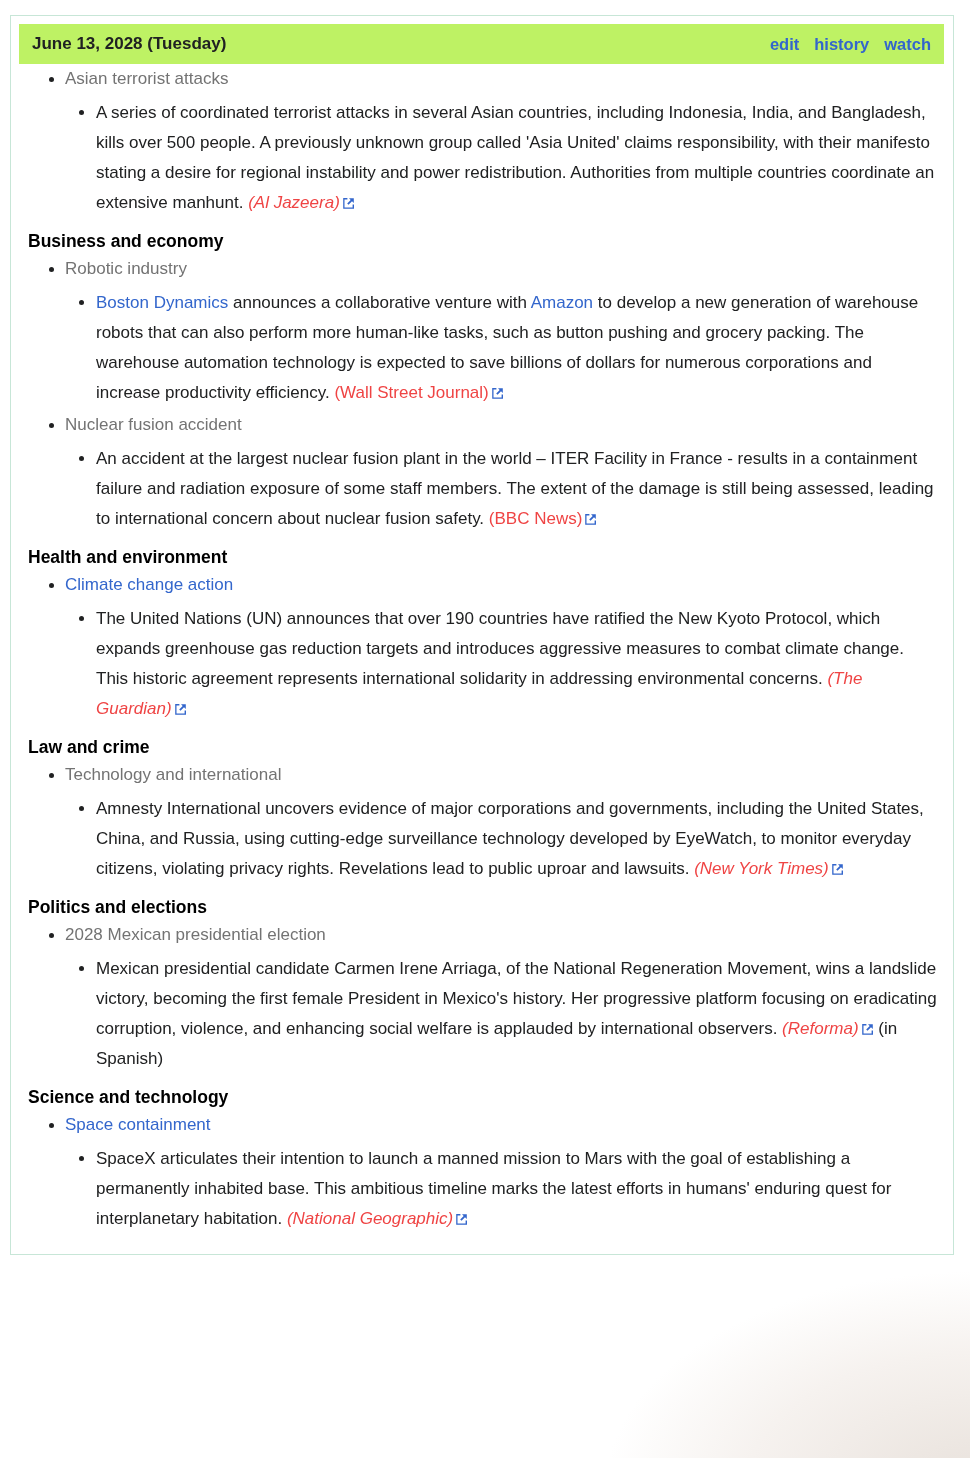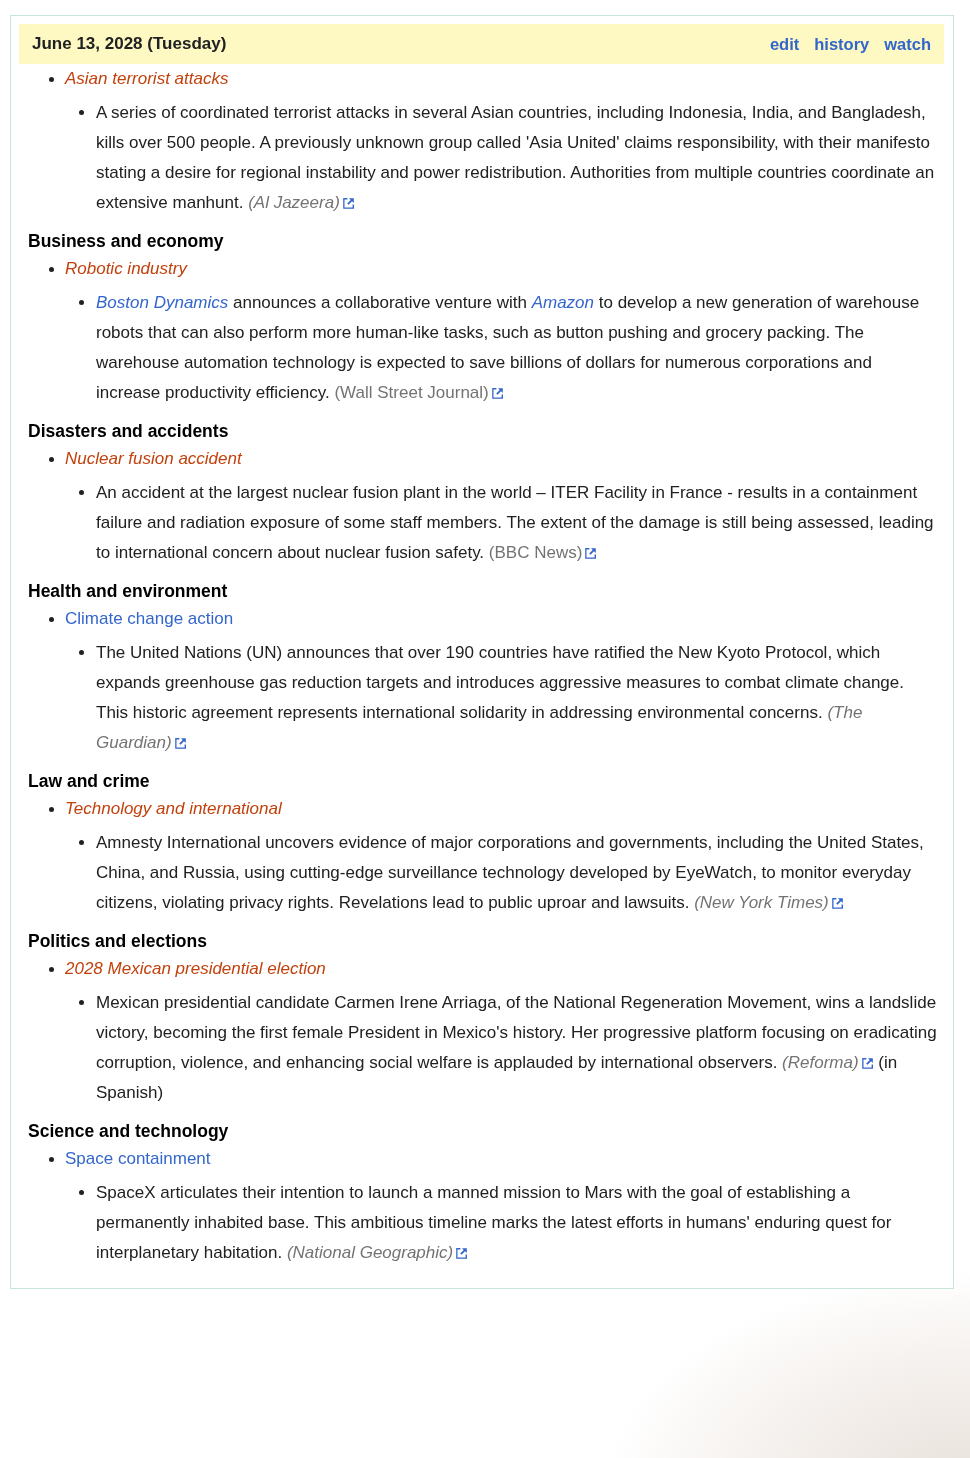--- a/index.html
+++ b/index.html
@@ -12,43 +12,43 @@
       #ffffff;
   }
   .daybox {
     margin: 15px 16px 0 10px;
     border: 1px solid #c7e6d7;
     background: #ffffff;
     padding: 8px 9px 16px 8px;
     box-sizing: border-box;
   }
   .daybar {
-    background: #fef9c3;
+    background: #bef264;
     display: flex; justify-content: space-between; align-items: center;
     padding: 0 13px; height: 40px;
     font-weight: bold; font-size: 17px; color: #202122;
   }
   .daybar-links { display: flex; gap: 15px; justify-content: flex-end; }
   .daybar-links a {
     color: #3366cc; text-decoration: none; font-weight: bold; font-size: 16.5px; cursor: pointer;
   }
   .content { padding-left: 9px; padding-right: 4px; }
   .section-title {
     font-size: 17.5px; font-weight: bold; color: #000;
     margin: 12px 0 4px 0; line-height: 22px;
   }
   ul.topics { list-style: disc; margin: 0; padding-left: 37px; }
   ul.topics > li { margin: 2px 0 0 0; line-height: 26px; }
   a.topic { font-size: 17px; text-decoration: none; cursor: pointer; }
-  .red  { color: #c2410c; font-style: italic; }
+  .red  { color: #737373; }
   .blue { color: #3366cc; }
   ul.entries { list-style: disc; margin: 6px 0 4px 0; padding-left: 31px; }
   ul.entries > li { font-size: 17px; line-height: 30px; }
-  .wikilink { color: #3366cc; text-decoration: none; cursor: pointer; font-style: italic; }
-  .srclink  { color: #737373; text-decoration: none; cursor: pointer; white-space: normal; margin-top: 18px; }
+  .wikilink { color: #3366cc; text-decoration: none; cursor: pointer; }
+  .srclink  { color: #ef4444; text-decoration: none; cursor: pointer; white-space: normal; margin-top: 18px; }
   .srclink.italic { font-style: italic; }
   .extlink-icon { display: inline-block; margin-left: 3px; }
   .extlink-icon svg { vertical-align: -1px; }
 </style>
 </head>
 <body>
 
 <div class="daybox">
   <div class="daybar">
     <span>June 13, 2028 (Tuesday)</span>
@@ -69,21 +69,20 @@
       </ul>
       <div class="section-title">Business and economy</div>
       <ul class="topics">
         <li><a class="topic red">Robotic industry</a><ul class="entries">
             <li><a class="wikilink">Boston Dynamics</a><span> announces a collaborative venture with </span><a class="wikilink">Amazon</a><span> to develop a new generation of warehouse robots that can also perform more human-like tasks, such as button pushing and grocery packing. The warehouse automation technology is expected to save billions of dollars for numerous corporations and increase productivity efficiency. </span><a class="srclink">(Wall Street Journal)<span class="extlink-icon"><svg width="12" height="12" viewBox="0 0 12 12" fill="#3366cc">
                     <path d="M6 1.2h4.8V6L9 4.3 5.5 7.8 4.2 6.5 7.7 3 6 1.2z"></path>
                     <path d="M9.6 7.6v2.9H1.5V2.4h2.9V1H.2v10.8H11V7.6H9.6z"></path>
                   </svg></span></a></li>
           </ul></li>
       </ul>
-      <div class="section-title">Disasters and accidents</div>
       <ul class="topics">
         <li><a class="topic red">Nuclear fusion accident</a><ul class="entries">
             <li><span>An accident at the largest nuclear fusion plant in the world – ITER Facility in France - results in a containment failure and radiation exposure of some staff members. The extent of the damage is still being assessed, leading to international concern about nuclear fusion safety. </span><a class="srclink">(BBC News)<span class="extlink-icon"><svg width="12" height="12" viewBox="0 0 12 12" fill="#3366cc">
                     <path d="M6 1.2h4.8V6L9 4.3 5.5 7.8 4.2 6.5 7.7 3 6 1.2z"></path>
                     <path d="M9.6 7.6v2.9H1.5V2.4h2.9V1H.2v10.8H11V7.6H9.6z"></path>
                   </svg></span></a></li>
           </ul></li>
       </ul>
       <div class="section-title">Health and environment</div>
       <ul class="topics">

